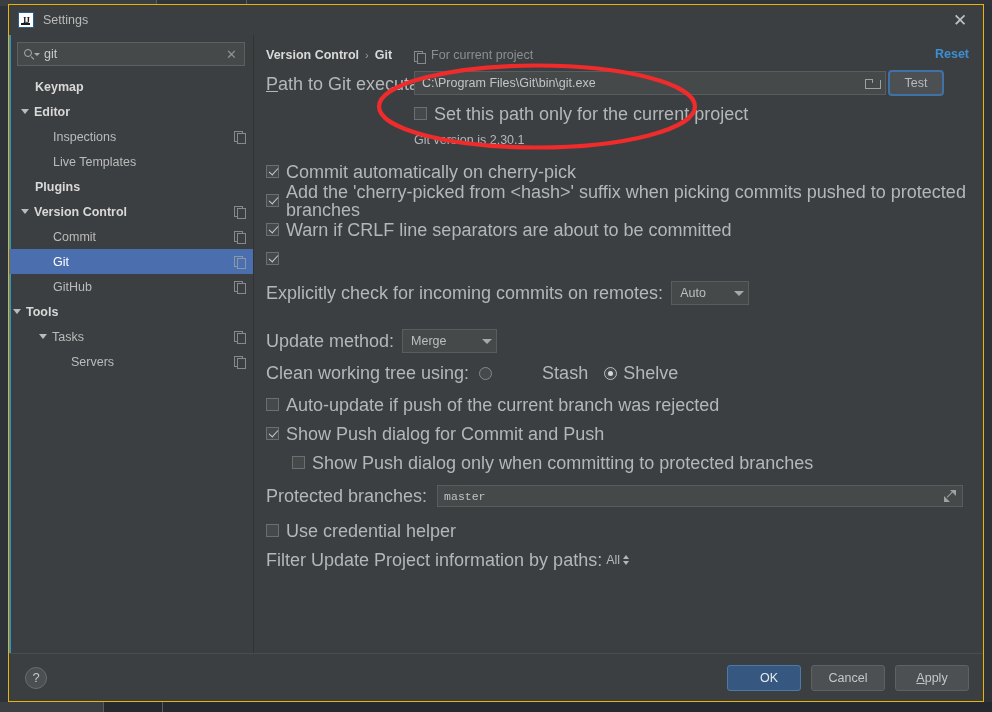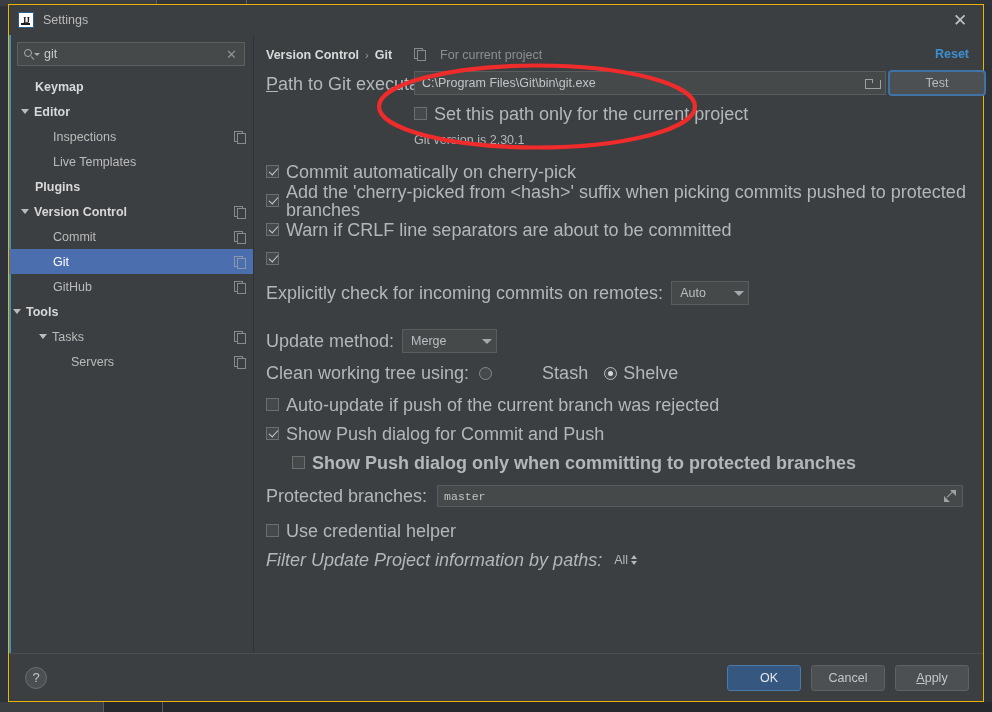--- a/index.html
+++ b/index.html
@@ -140,21 +140,21 @@
     min-width: 0;
   }
 
   .crumbs {
     position: absolute; left: 12px; top: 13px;
     display: flex; align-items: center; gap: 6px;
     font-size: 12.5px;
   }
   .crumbs .c1, .crumbs .c2 { font-weight: bold; color: #d9d9d9; }
   .crumbs .sep { color: #9a9ea1; font-size: 11px; }
-  .crumbs .proj { display: flex; align-items: flex-start; gap: 15px; margin-left: 16px; color: #8b8f92; font-weight: normal; }
+  .crumbs .proj { display: flex; align-items: flex-end; gap: 6px; margin-left: 16px; color: #8b8f92; font-weight: normal; }
 
   .reset-link {
     position: absolute; right: 14px; top: 12px;
     font-size: 12.5px; font-weight: bold; color: #3d8fd1; cursor: pointer;
   }
 
   
   .row { display: flex; align-items: center; }
   .lbl-t { font-size: 18px; color: #b4b7ba; }
   .lbl-t u { text-decoration: underline; }
@@ -173,29 +173,29 @@
   .folder-ico::before {
     content: ""; position: absolute; left: 0; bottom: 0; width: 14px; height: 8px;
     border: 1.3px solid #9da1a4; border-top: none;
   }
   .folder-ico::after {
     content: ""; position: absolute; left: 0; top: 1px; width: 6px; height: 3px;
     border-top: 1.3px solid #9da1a4; border-left: 1.3px solid #9da1a4; border-right: 1.3px solid #9da1a4;
   }
   .test-btn {
     position: absolute; left: 622px; top: -1px;
-    width: 98px; height: 26px;
+    width: 56px; height: 26px;
     background: #4c5052; color: #b8bbbe; font-size: 12.5px;
     border: 2px solid #3f73a8; border-radius: 4px;
     display: flex; align-items: center; justify-content: center;
     cursor: pointer;
   }
 
   .indent-1 { padding-left: 148px; }
-  .indent-2 { padding-left: 26px; font-weight: bold; }
+  .indent-2 { padding-left: 26px; }
 
   .cb {
     width: 13px; height: 13px; flex: none;
     border: 1px solid #6b6f72; background: #45494a;
     position: relative; margin-right: 7px;
   }
   .cb.checked::after {
     content: ""; position: absolute;
     left: 4px; top: 0px; width: 4px; height: 8px;
     border: solid #c8cbce; border-width: 0 1.6px 1.6px 0;
@@ -498,21 +498,21 @@
           </span>
         </span>
       </div>
 
       <div class="row cb-row" style="margin-top:5px;text-align:center;">
         <span class="cb" id="cb-cred"></span>
         <span class="lbl-t">Use credential helper</span>
       </div>
 
       <div class="row" style="height:30px;">
-        <span class="lbl-t" style="margin-right:12px;font-style:italic;">Filter Update Project information by paths:</span>
+        <span class="lbl-t" style="margin-right:4px;">Filter Update Project information by paths:</span>
         <span class="stepper">
           <span class="sval">All</span>
           <span class="sarr">
               <i class="up"></i>
               <i class="dn"></i>
             </span>
         </span>
       </div>
 
     </div>

